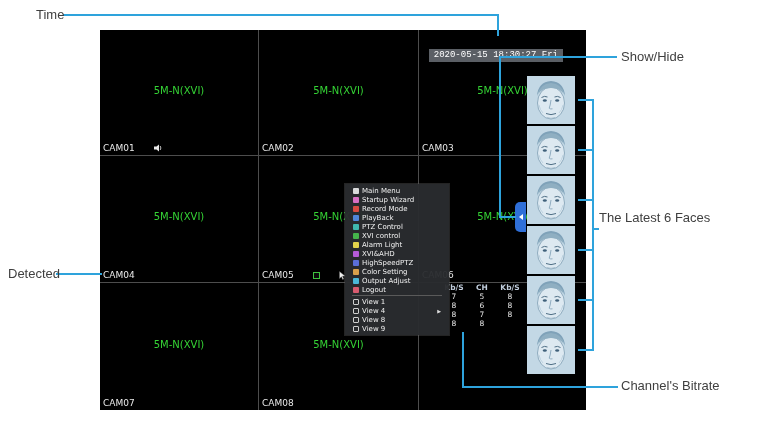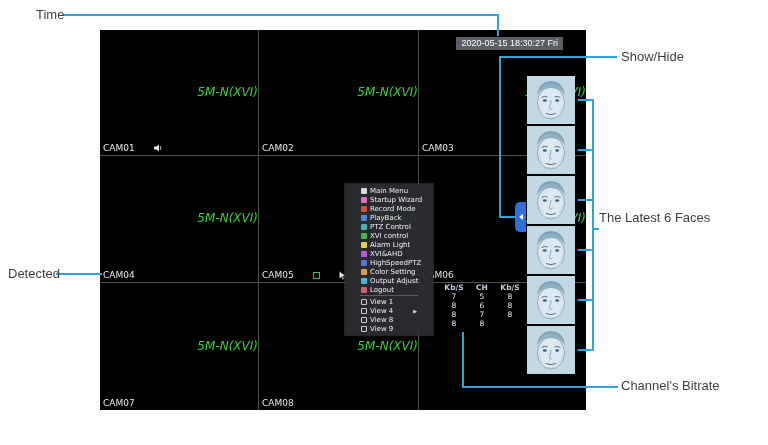--- a/index.html
+++ b/index.html
@@ -5,33 +5,33 @@
   * { margin:0; padding:0; box-sizing:border-box; }
   html,body { width:768px; height:445px; background:#fff; font-family:"Liberation Sans", sans-serif; }
   .figure { position:relative; width:768px; height:445px; background:#fff; overflow:hidden; }
 
   
   .screen { position:absolute; left:100px; top:30px; width:486px; height:380px; background:#000; }
   .grid { position:absolute; inset:0; display:grid;
           grid-template-columns:158px 159px 167px; grid-template-rows:125px 126px 127px;
           gap:1px; background:#4d4d4d; }
   .cell { position:relative; background:#000; }
-  .res { position:absolute; top:44%; width:100%; text-align:right;
-         color:var(--res-green,#35d435); font-size:12px; font-family:"DejaVu Sans",sans-serif;font-style:italic; }
+  .res { position:absolute; top:44%; width:100%; text-align:center;
+         color:var(--res-green,#35d435); font-size:10px; font-family:"DejaVu Sans",sans-serif; }
   .cam { position:absolute; left:3px; bottom:2px; color:#e9e9e9; font-size:9px;
          font-family:"DejaVu Sans",sans-serif; display:flex; align-items:center; gap:19px; white-space:nowrap; }
   .st-icon { width:7px; height:7px; border:1px solid #3ec13e; background:rgba(20,20,20,.5); display:inline-block; }
 
-  .timestamp { position:absolute; right:23px; top:7px; background:rgba(96,100,106,.95);
+  .timestamp { position:absolute; right:23px; top:19px; background:rgba(96,100,106,.95);
                color:#fff; font-size:9px; line-height:13px; padding:0 5px;
-               font-family:Liberation Sans, sans-serif; z-index:3; }
-
-  
-  .menu { position:absolute; left:245px; top:154px; width:88px; background:rgba(42,44,47,.96);
-          padding:2px 12px; z-index:5; box-shadow:0 0 0 1px rgba(90,90,90,.4); }
+               font-family:Liberation Mono, monospace; z-index:3; }
+
+  
+  .menu { position:absolute; left:245px; top:154px; width:104px; background:rgba(42,44,47,.96);
+          padding:2px 4px; z-index:5; box-shadow:0 0 0 1px rgba(90,90,90,.4); }
   .menu-item { display:flex; align-items:center; gap:3px; height:9px; padding:0 4px;
                color:#f2f2f2; font-size:7px; font-family:"DejaVu Sans",sans-serif; white-space:nowrap; }
   .mi { width:6px; height:6px; border-radius:1px; flex:0 0 auto; background:#888; }
   .mi.view { background:transparent; border:1px solid #cfcfcf; }
   .subarrow { margin-left:auto; color:#ddd; font-size:5px; }
   .menu-sep { height:1px; background:#5a5a5a; margin:1px 3px; }
 
   
   .bitrate { position:absolute; left:340px; top:253px; width:84px; z-index:4;
              font-family:"DejaVu Sans",sans-serif; font-size:7.5px; color:#e8e8e8; }

